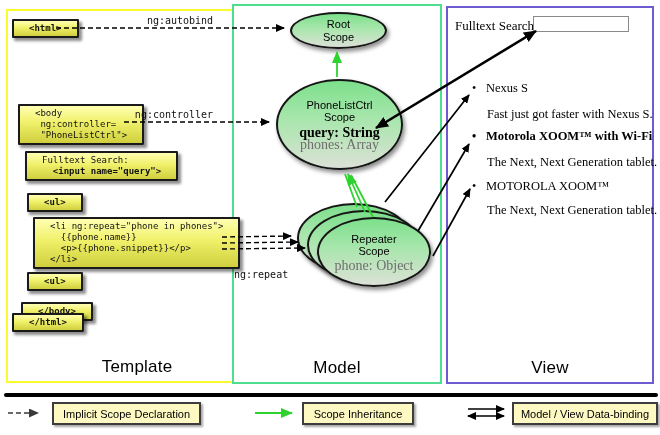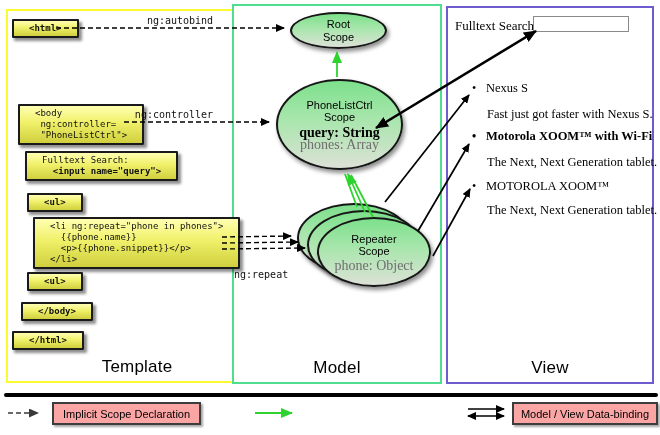--- a/index.html
+++ b/index.html
@@ -38,21 +38,21 @@
   .prop-muted{color:#6e6e6e;}
 
   
   .view-text{position:absolute;font-family:"Liberation Serif",serif;font-size:12.5px;color:#000;white-space:nowrap;}
   .view-input{position:absolute;left:533px;top:16px;width:90px;height:14px;z-index:3;
               border:1px solid #8a8a8a;background:#fff;font-size:11px;padding:0 2px;}
   .bullet{display:inline-block;width:14px;font-size:12px;}
 
   
   .separator{position:absolute;left:4px;top:393px;width:654px;height:4px;background:#000;border-radius:2px;}
-  .legend-box{position:absolute;top:402px;height:19px;z-index:3;background:#fca5a5;
+  .legend-box{position:absolute;top:402px;height:19px;z-index:3;background:#fef9c3;
               border:2px solid #3d3d3d;box-shadow:1.5px 1.5px 2px rgba(0,0,0,.35);
               display:flex;align-items:center;justify-content:center;
               font-size:11px;color:#000;white-space:nowrap;}
 
   
   svg.overlay{position:absolute;left:0;top:0;z-index:5;pointer-events:none;}
   .ln-dash{stroke:#000;stroke-width:1.4;stroke-dasharray:5 3;fill:none;}
   .ln-green{stroke:#2ed32e;stroke-width:1.8;fill:none;}
   .ln-thin{stroke:#000;stroke-width:1.7;fill:none;}
   .ln-thick{stroke:#000;stroke-width:2.6;fill:none;}
@@ -79,21 +79,21 @@
  ng:controller=
  "PhoneListCtrl"&gt;</div>
   <div class="code-box" style="left:25px;top:151px;"><div>Fulltext Search:</div><div class="code-bold">  &lt;input name="query"&gt;</div></div>
   <div class="code-box code-bold" style="left:27px;top:193px;">&lt;ul&gt;</div>
   <div class="code-box" style="left:33px;top:217px;">&lt;li ng:repeat="phone in phones"&gt;
   {{phone.name}}
   &lt;p&gt;{{phone.snippet}}&lt;/p&gt;
 &lt;/li&gt;</div>
   <div class="code-box code-bold" style="left:27px;top:272px;">&lt;ul&gt;</div>
   <div class="code-box code-bold" style="left:21px;top:302px;">&lt;/body&gt;</div>
-  <div class="code-box code-bold" style="left:12px;top:331px;text-align:right;">&lt;/html&gt;</div>
+  <div class="code-box code-bold" style="left:12px;top:313px;text-align:right;">&lt;/html&gt;</div>
 
   <div class="arrow-label" style="left:180px;top:15px;transform:translateX(-50%);">ng:autobind</div>
   <div class="arrow-label" style="left:174px;top:109px;transform:translateX(-50%);">ng:controller</div>
   <div class="arrow-label" style="left:234px;top:221px;margin-top:48px;">ng:repeat</div>
 
   <div class="ellipse" style="left:290px;top:12px;width:93px;height:33px;">
     <div class="ellipse-title">Root
 Scope</div>
   </div>
 
@@ -117,20 +117,21 @@
 
   <div class="view-text" style="left:472px;top:81px;"><span class="bullet">•</span><span>Nexus S</span></div>
   <div class="view-text" style="left:487px;top:107px;">Fast just got faster with Nexus S.</div>
   <div class="view-text" style="left:472px;top:129px;font-weight:bold;"><span class="bullet">•</span><span>Motorola XOOM™  with Wi-Fi</span></div>
   <div class="view-text" style="left:487px;top:155px;">The Next, Next Generation tablet.</div>
   <div class="view-text" style="left:472px;top:179px;"><span class="bullet">•</span><span>MOTOROLA XOOM™</span></div>
   <div class="view-text" style="left:487px;top:203px;">The Next, Next Generation tablet.</div>
 
   <div class="separator"></div>
   <div class="legend-box" style="left:52px;width:145px;">Implicit Scope Declaration</div>
+  <div class="legend-box" style="left:302px;width:108px;">Scope Inheritance</div>
   <div class="legend-box" style="left:512px;width:142px;">Model / View Data-binding</div>
 
   <svg class="overlay" width="660" height="435">
     <defs>
       <marker id="mB" markerUnits="userSpaceOnUse" markerWidth="9" markerHeight="8" refX="8" refY="4" orient="auto-start-reverse">
         <path d="M0,0 L9,4 L0,8 z" fill="#000"></path>
       </marker>
       <marker id="mBL" markerUnits="userSpaceOnUse" markerWidth="13" markerHeight="11" refX="12" refY="5.5" orient="auto-start-reverse">
         <path d="M0,0 L13,5.5 L0,11 z" fill="#000"></path>
       </marker>

